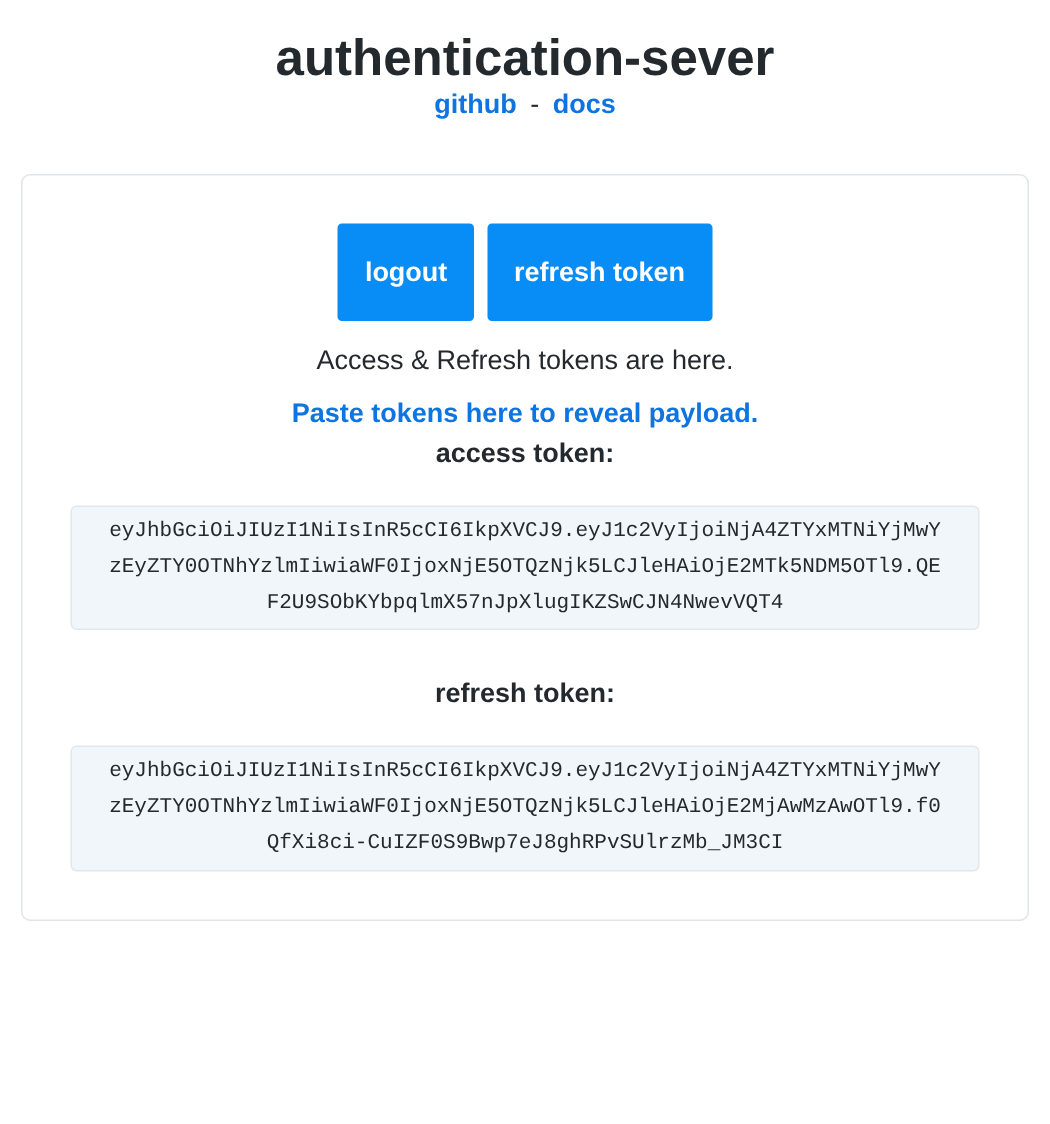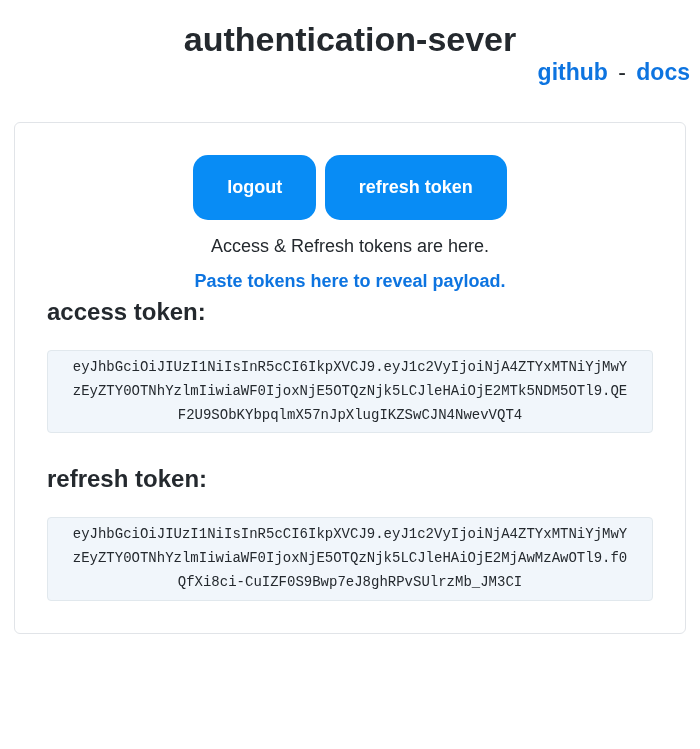--- a/index.html
+++ b/index.html
@@ -14,22 +14,22 @@
       width: 700px;
       padding: 10px;
     }
     .page-title {
       text-align: center;
       font-size: 34px;
       font-weight: 700;
       margin-top: 10px;
     }
     .nav-links {
-      text-align: right;
-      font-size: 23px;
+      text-align: center;
+      font-size: 18px;
       font-weight: 600;
       margin-bottom: 36px;
     }
     .nav-links a {
       color: #0d74e0;
       text-decoration: none;
     }
     .nav-links .sep {
       color: #24292e;
       font-weight: 400;
@@ -43,24 +43,24 @@
     }
     .btn-row {
       text-align: center;
       margin-bottom: 16px;
     }
     .btn {
       display: inline-block;
       background: #088cf5;
       color: #ffffff;
       border: none;
-      border-radius: 15px;
+      border-radius: 3px;
       font-size: 18px;
       font-weight: 700;
-      padding: 22px 34px;
+      padding: 22px 18px;
       margin: 0 2px;
       cursor: pointer;
       font-family: inherit;
     }
     .info-line {
       text-align: center;
       font-size: 18px;
       font-weight: 400;
       margin-top: 6px;
     }
@@ -68,21 +68,22 @@
       text-align: center;
       font-size: 18px;
       font-weight: 600;
       margin-top: 14px;
     }
     .paste-link a {
       color: #0d74e0;
       text-decoration: none;
     }
     .token-label {
-      font-size: 24px;
+      text-align: center;
+      font-size: 18px;
       font-weight: 700;
       margin-top: 6px;
       margin-bottom: 16px;
     }
     .token-label.second {
       margin-top: 32px;
     }
     .token-box {
       background: #f1f6fb;
       border: 1px solid #e1e8ed;

